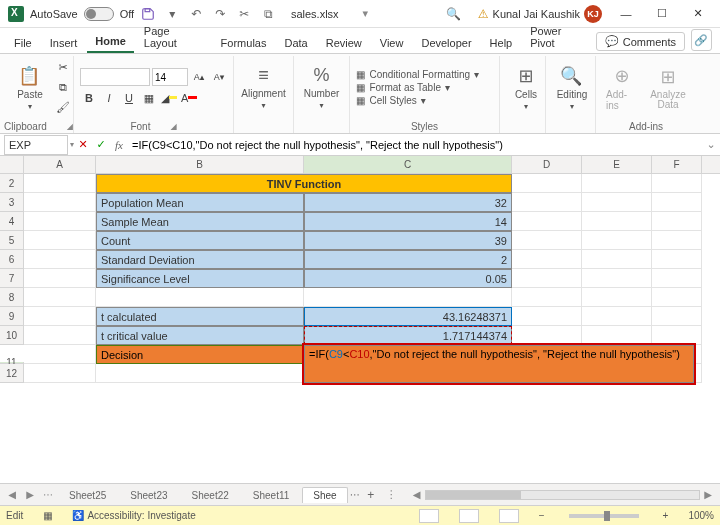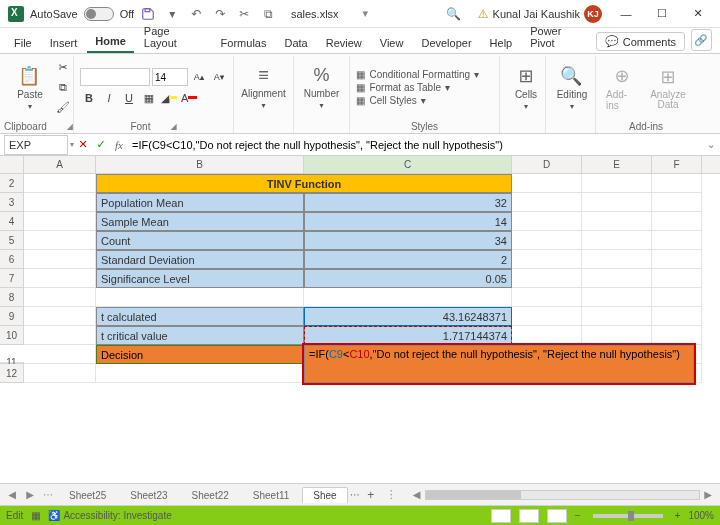--- a/index.html
+++ b/index.html
@@ -78,21 +78,21 @@
 .sheetbar { height:22px; background:#f3f2f1; border-top:1px solid #d0d0d0; display:flex; align-items:center; padding:0 4px; gap:2px;}
 .navbtn { width:16px; text-align:center; color:#888; font-size:10px;}
 .sheettab { padding:2px 10px; border:1px solid #ccc; border-bottom:none; background:#fff; font-size:10px; border-radius:2px 2px 0 0; color:#444;}
 .sheettab.inactive { background:#f3f2f1; border-color:transparent; color:#666;}
 .addsheet { width:18px; text-align:center; color:#666; font-size:12px;}
 .hscroll { flex:1; margin-left:6px; height:12px; display:flex; align-items:center;}
 .hscroll .track{ flex:1; height:10px; background:#e8e8e8; border:1px solid #ccc; position:relative;}
 .hscroll .thumb{ position:absolute; left:0; width:35%; top:0; bottom:0; background:#c8c8c8;}
 
 
-.statusbar { height:20px; background:#84cc16; border-top:1px solid #d0d0d0; display:flex; align-items:center; padding:0 6px; font-size:10px; color:#555; gap:8px;}
+.statusbar { height:20px; background:#fef9c3; border-top:1px solid #d0d0d0; display:flex; align-items:center; padding:0 6px; font-size:10px; color:#555; gap:20px;}
 .statusbar .spacer{ flex:1;}
 .viewbtn { width:20px; height:14px; border:1px solid #ccc; background:#fff;}
 .zoom-slider { width:70px; height:4px; background:#ccc; position:relative; margin:0 4px;}
 .zoom-slider::after{ content:""; position:absolute; width:6px; height:10px; background:#888; top:-3px; left:50%;}
 svg { display:block;}
 </style>
 </head>
 <body>
 
 <div class="titlebar">
@@ -302,21 +302,21 @@
         <div class="cell wB lbl">Sample Mean</div>
         <div class="cell wC val">14</div>
         <div class="cell wD"></div>
         <div class="cell wE"></div>
         <div class="cell wF"></div>
       </div>
     <div class="row">
         <div class="rh">5</div>
         <div class="cell wA"></div>
         <div class="cell wB lbl">Count</div>
-        <div class="cell wC val">34</div>
+        <div class="cell wC val">39</div>
         <div class="cell wD"></div>
         <div class="cell wE"></div>
         <div class="cell wF"></div>
       </div>
     <div class="row">
         <div class="rh">6</div>
         <div class="cell wA"></div>
         <div class="cell wB lbl">Standard Deviation</div>
         <div class="cell wC val">2</div>
         <div class="cell wD"></div>

